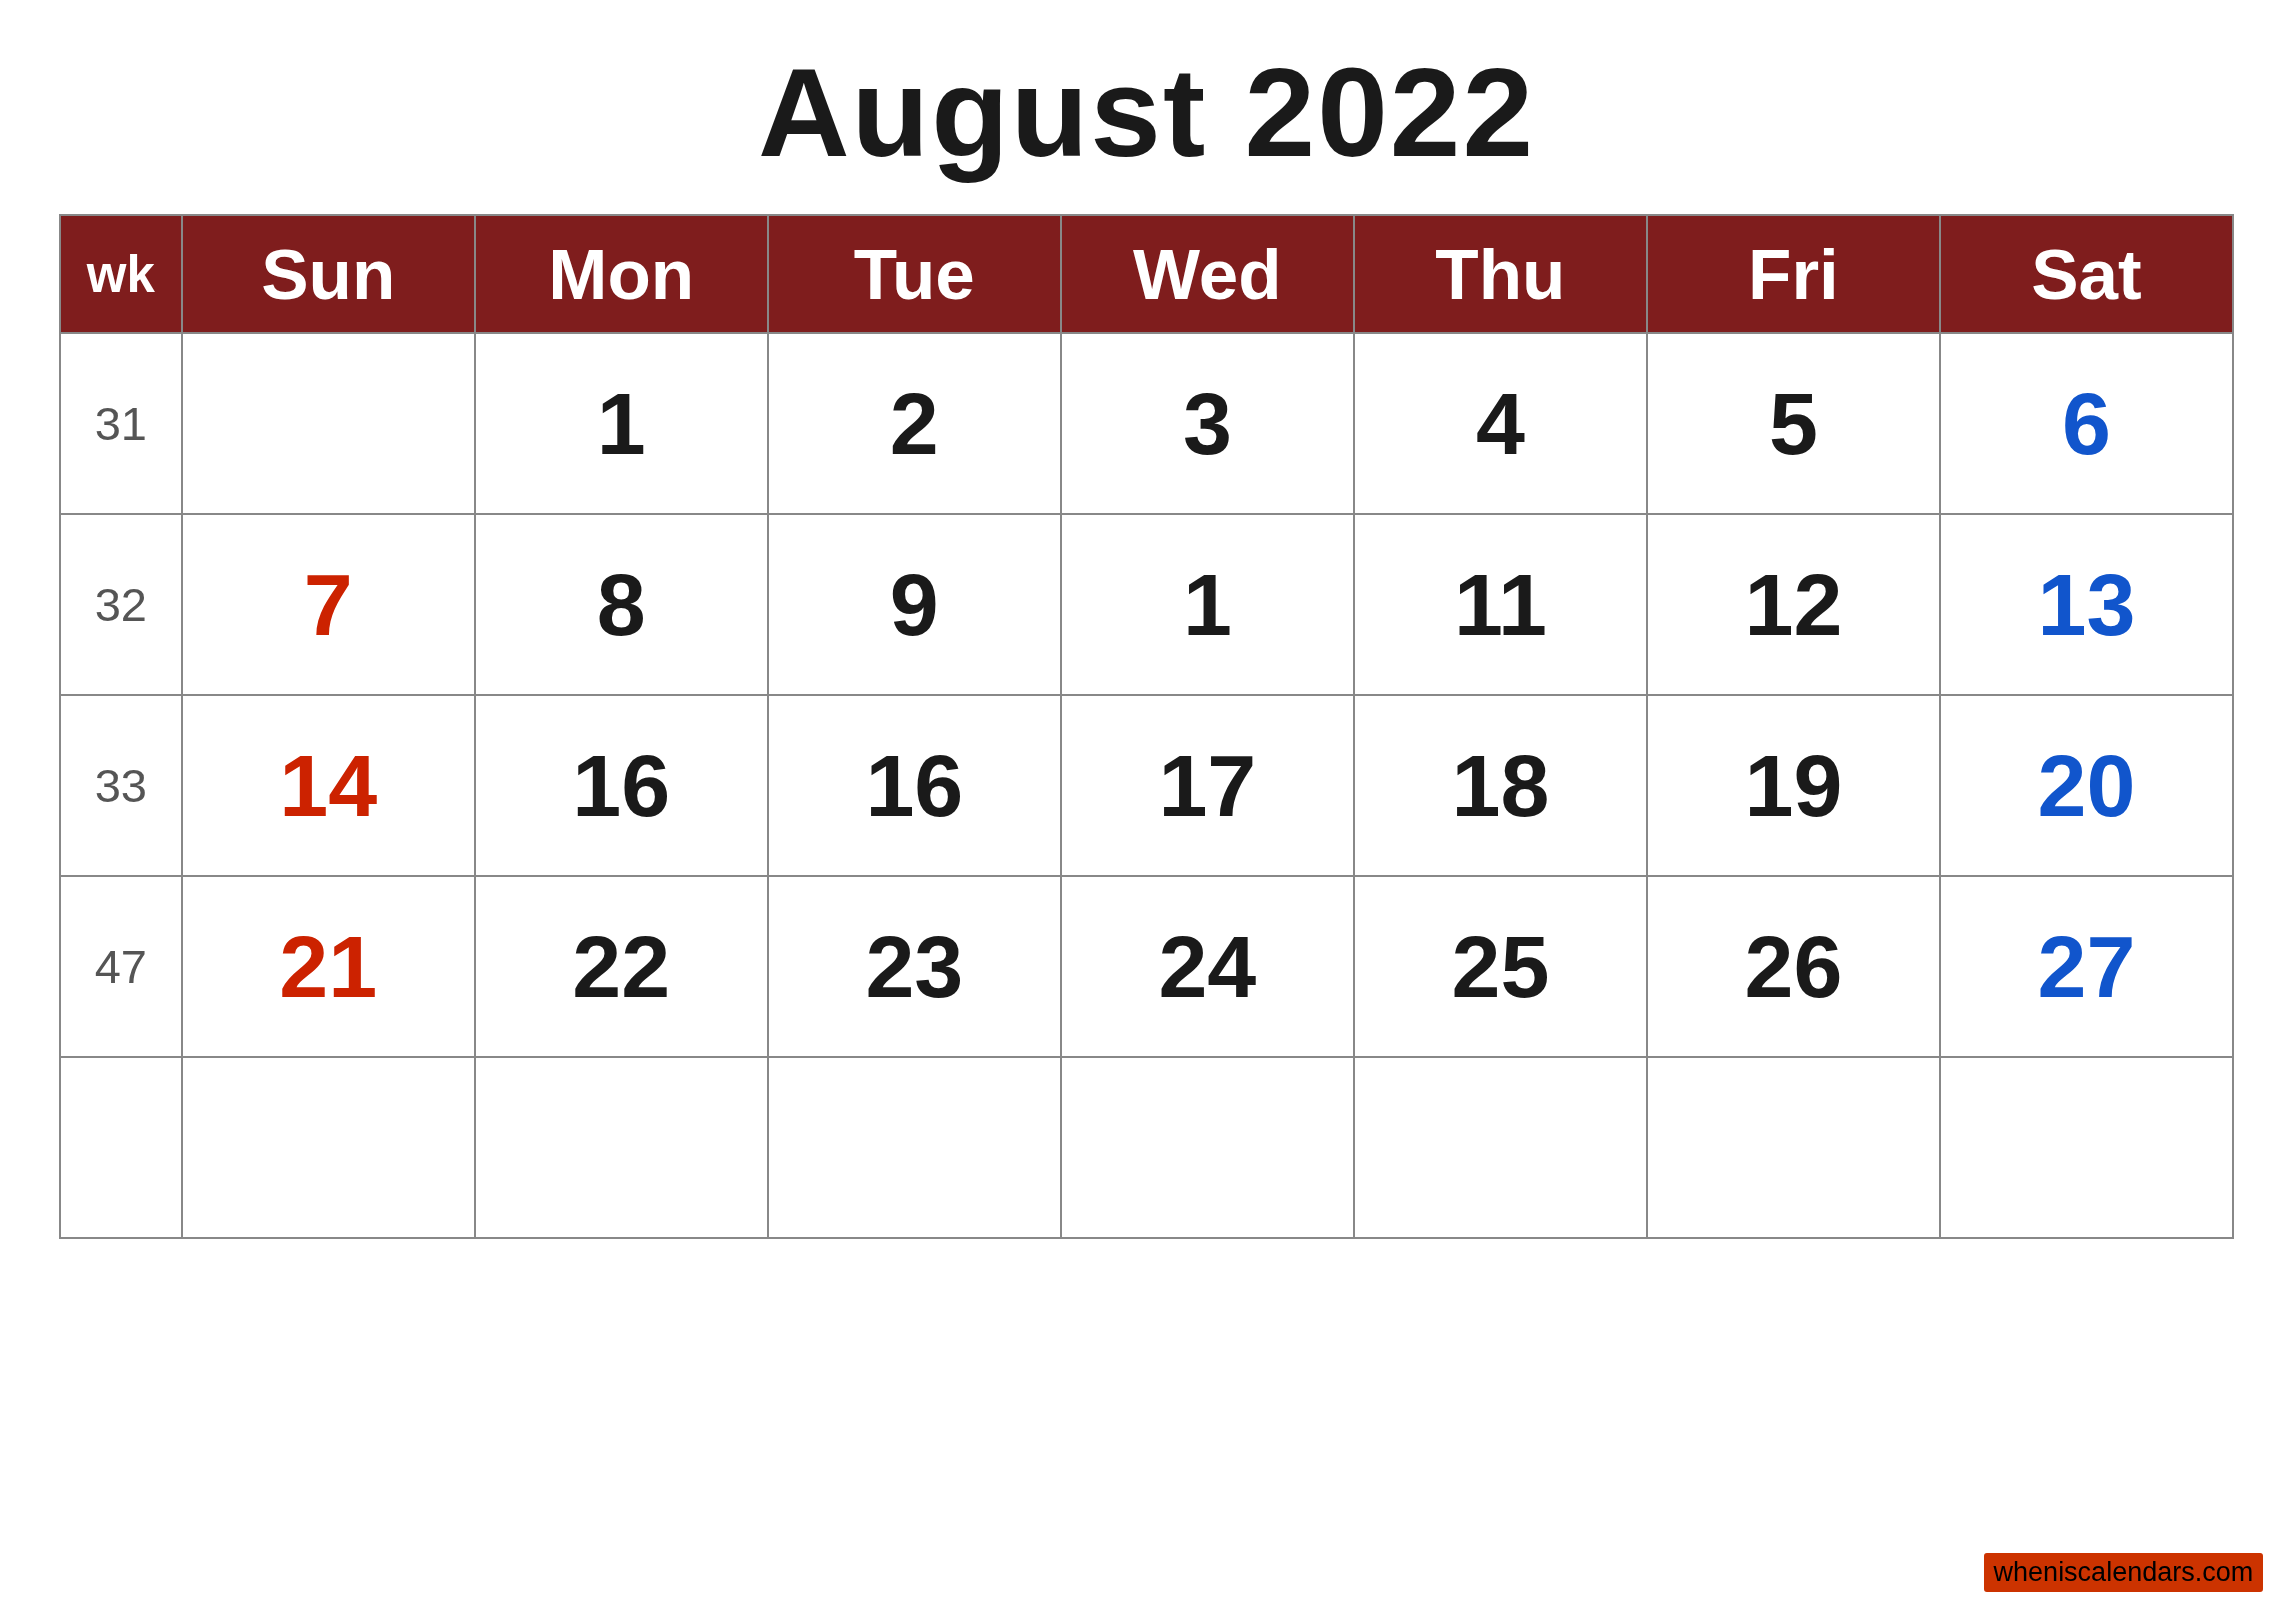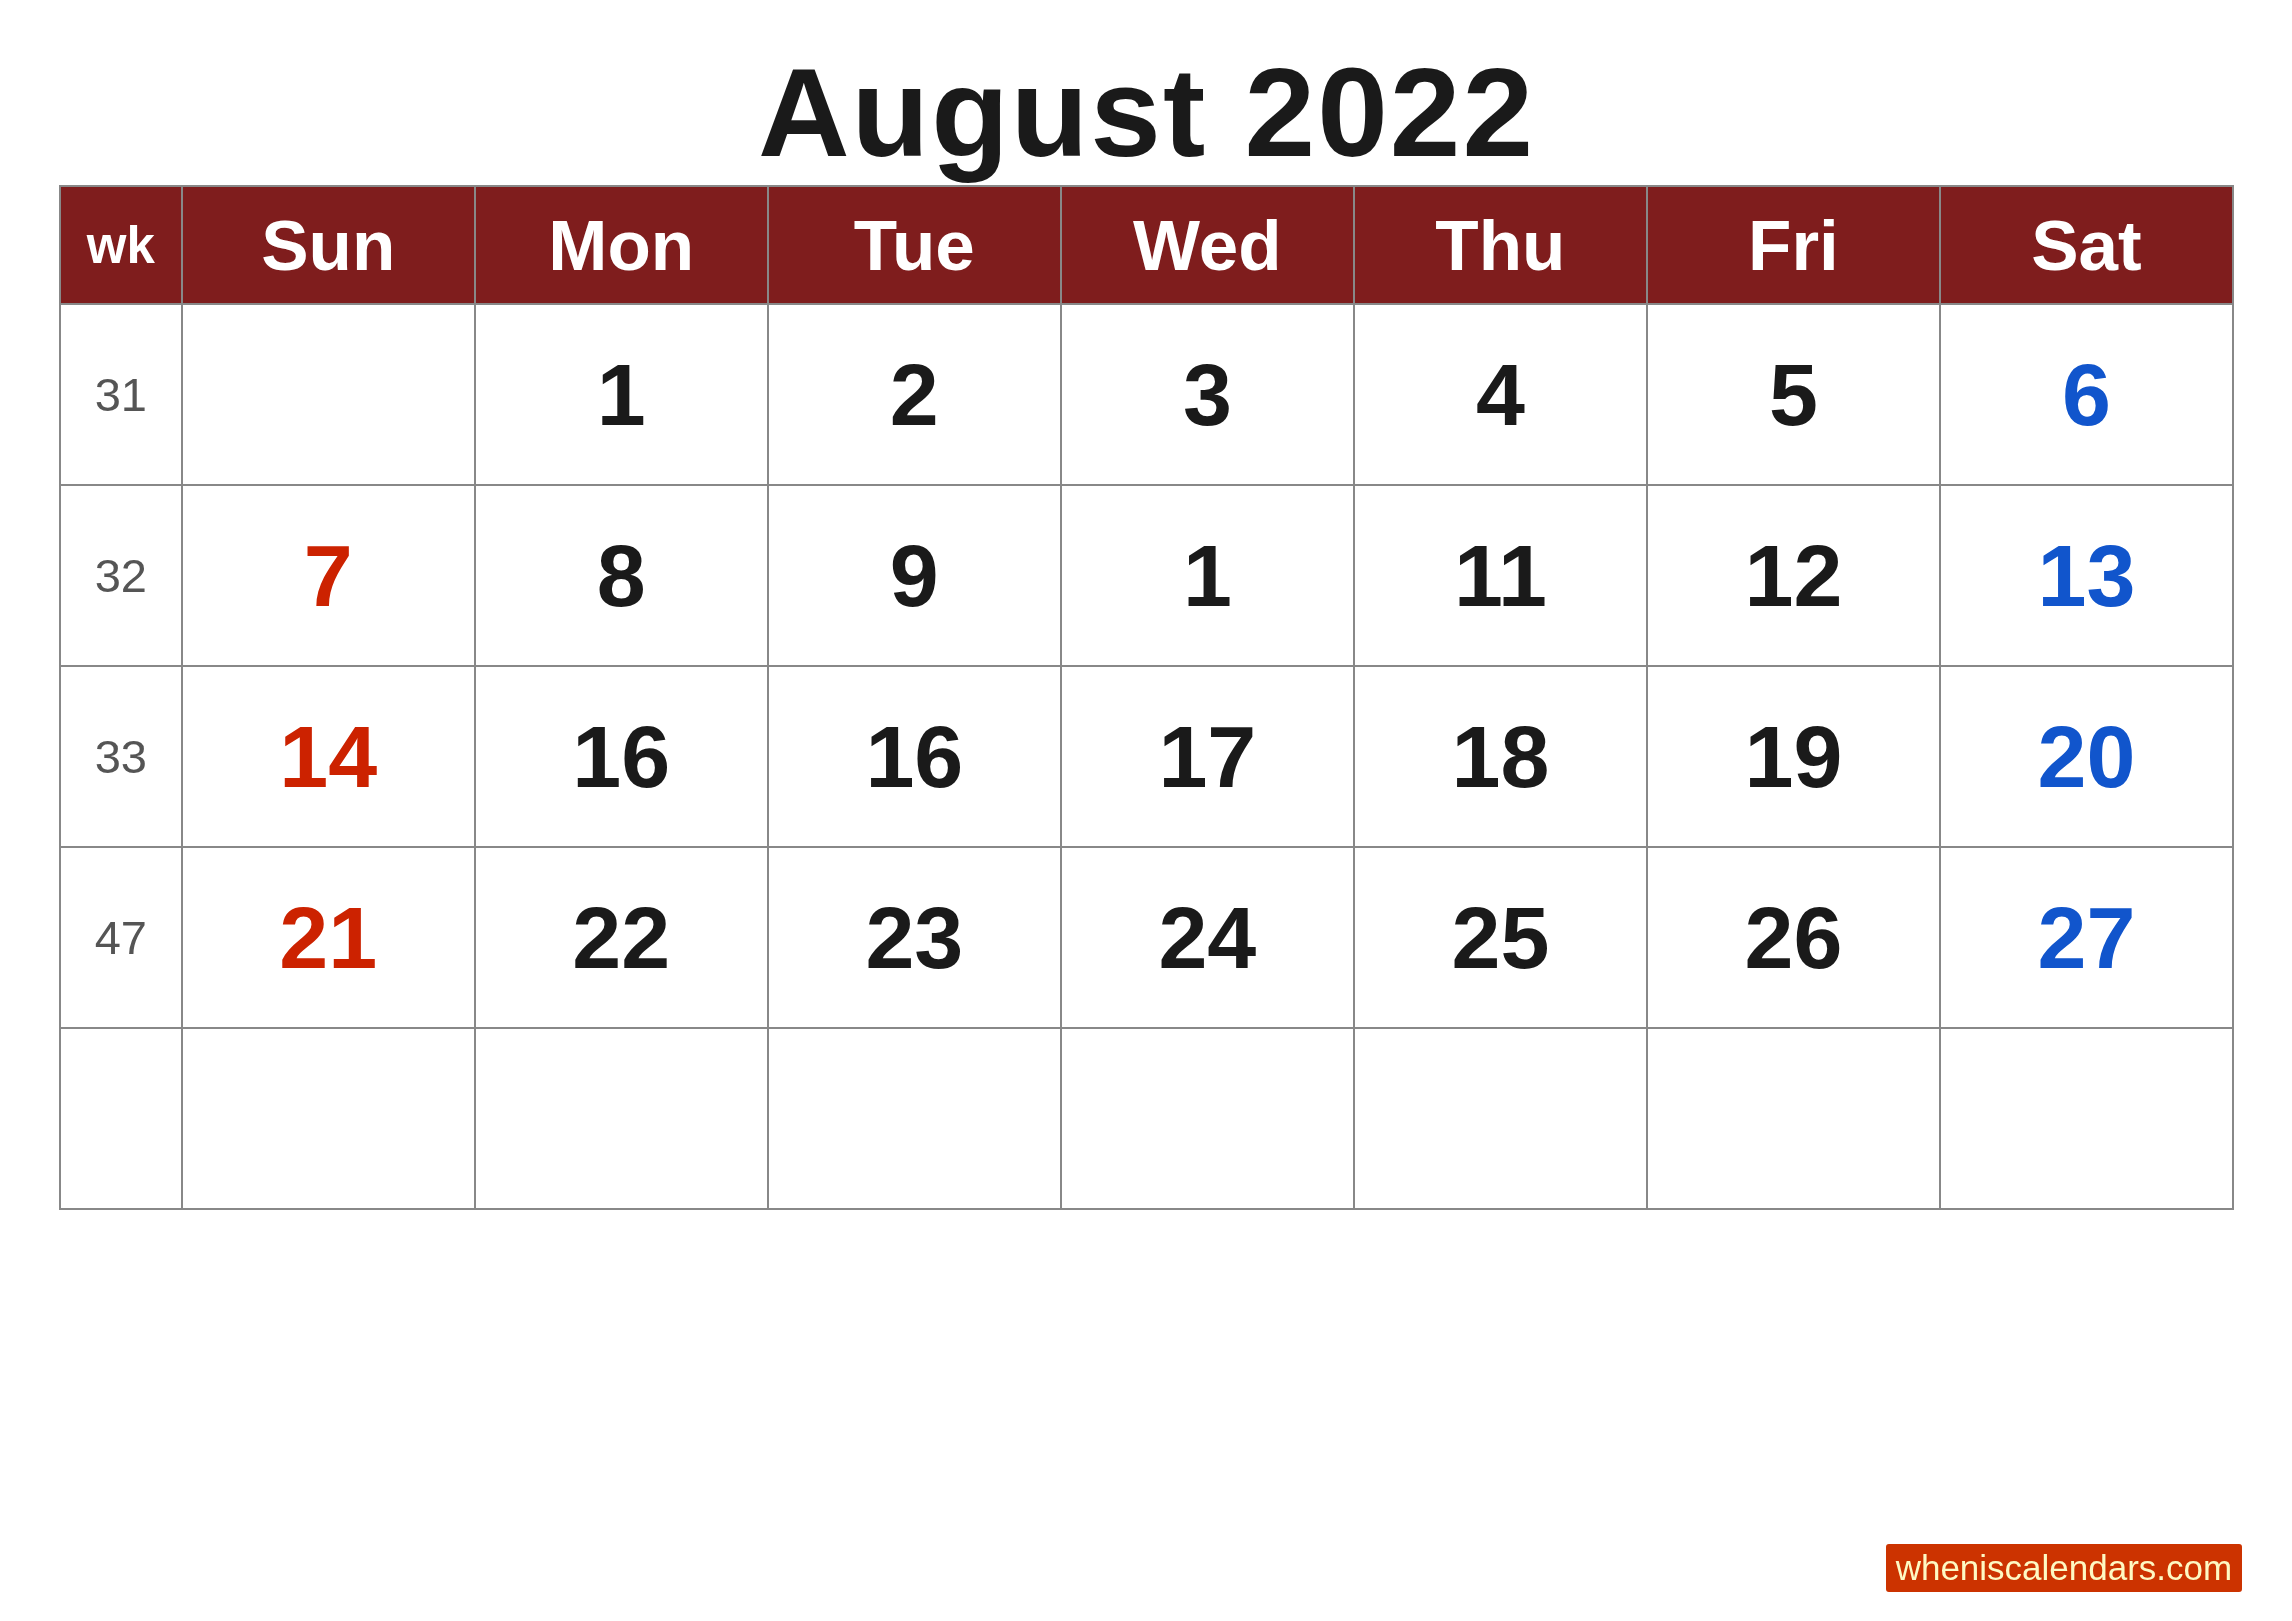--- a/index.html
+++ b/index.html
@@ -18,20 +18,21 @@
       justify-content: flex-start;
       font-family: 'Georgia', serif;
       padding: 39px 59px 39px 59px;
     }
 
     .page-title {
       font-size: 127px;
       font-weight: 900;
       color: #1a1a1a;
       text-align: center;
+      margin-bottom: 29px;
       font-family: 'Arial Black', 'Impact', sans-serif;
       letter-spacing: 2px;
     }
 
     .calendar-table {
       width: 100%;
       border-collapse: collapse;
       border: 2px solid #888;
     }
 
@@ -82,24 +83,24 @@
       color: #1155cc;
     }
 
     .calendar-table td.empty {
       color: transparent;
     }
 
     .watermark {
       position: fixed;
       bottom: 29px;
-      right: 50px;
+      right: 29px;
       background: #cc3300;
-      color: #fef9c3;
-      font-size: 35px;
+      color: #000000;
+      font-size: 27px;
       padding: 3.9px 9.8px;
       font-family: Arial, sans-serif;
       border-radius: 2.9px;
     }
   </style>
 </head>
 <body>
 
 <h1 class="page-title">August 2022</h1>
 

